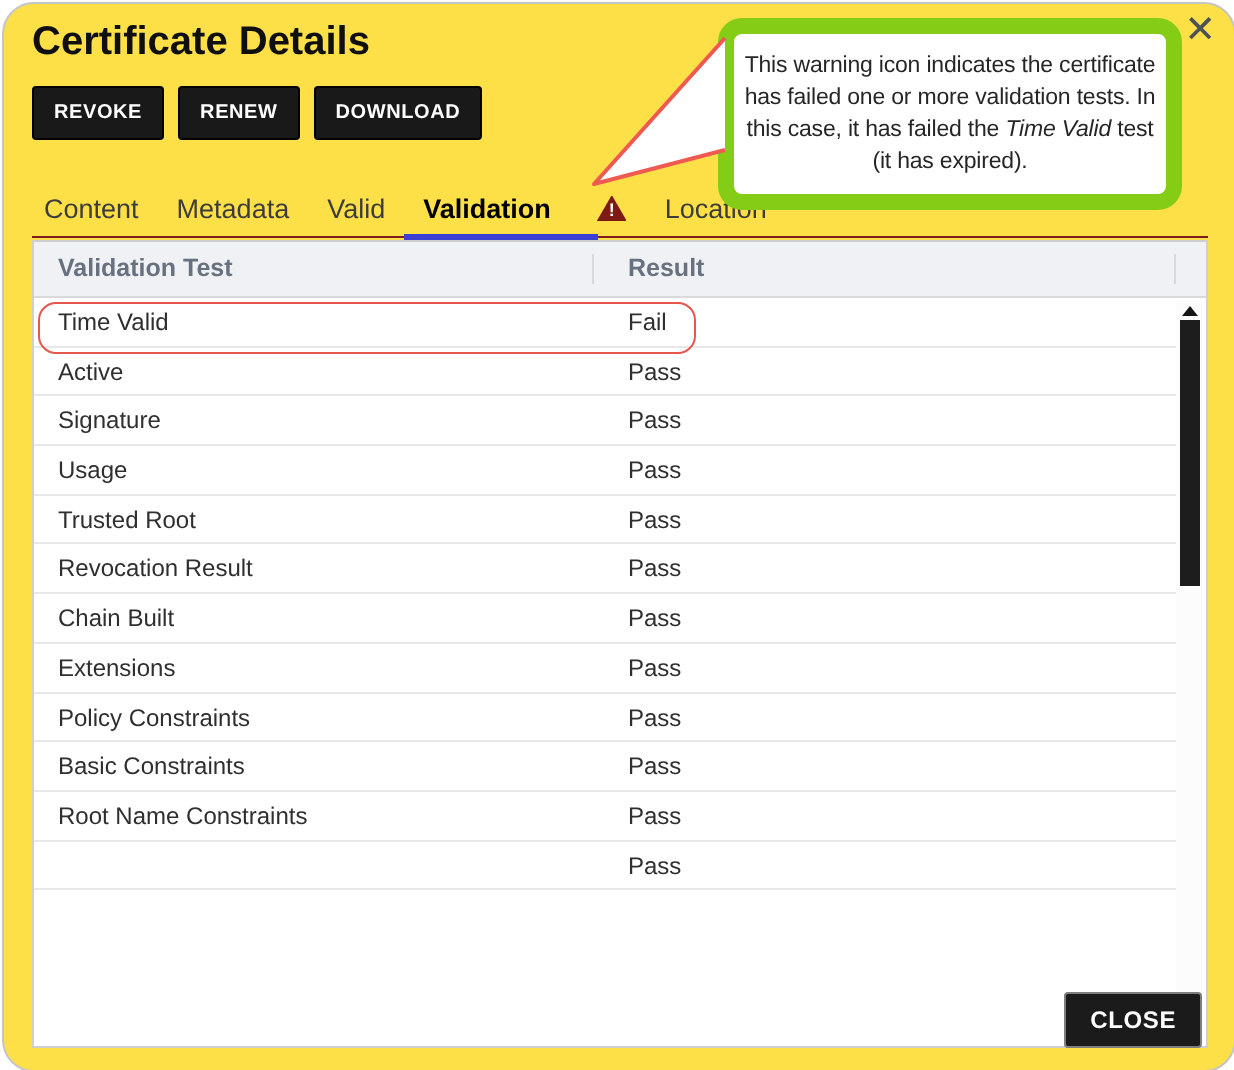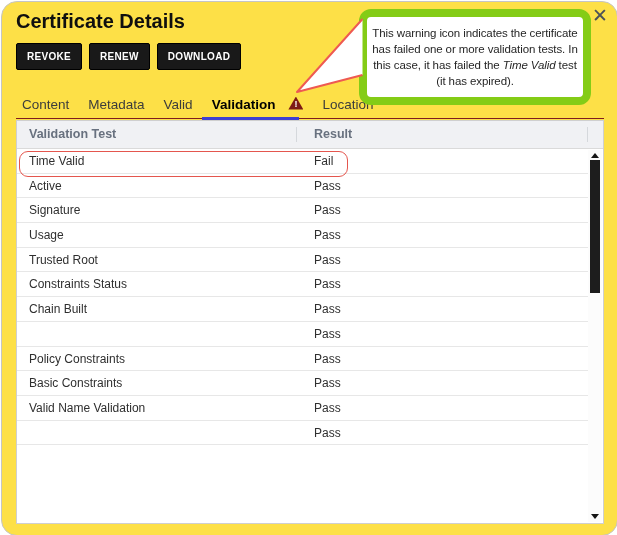--- a/index.html
+++ b/index.html
@@ -4,21 +4,21 @@
 <style>
   html,body{margin:0;padding:0;background:#fff;font-family:"Liberation Sans","DejaVu Sans",sans-serif;}
   .dialog{position:relative;width:615px;height:533px;margin:1px;background:#fde047;border:1px solid #c5c5c5;border-radius:16px;overflow:hidden;}
   .title{position:absolute;left:14px;top:8px;font-size:20px;font-weight:700;color:#0f0f0f;}
   .close-x{position:absolute;right:9px;top:2px;font-size:19px;font-weight:700;color:#4b5158;cursor:pointer;line-height:24px;}
   .btn-row{position:absolute;left:14px;top:41px;display:flex;}
   .btn{background:#191919;color:#fff;border:1px solid #000;border-radius:2px;font-size:10px;font-weight:700;letter-spacing:.3px;padding:7px 10px;margin-right:7px;font-family:inherit;cursor:pointer;}
   .tabbar{position:absolute;left:14px;top:88px;width:588px;height:28px;border-bottom:1px solid #7f1d1d;}
   .tabs{display:flex;gap:19px;padding-left:6px;align-items:center;height:100%;}
   .tab{font-size:13.5px;color:#3c3c3c;cursor:pointer;white-space:nowrap;}
-  .tab.active{font-weight:700;color:#000;display:flex;gap:13px;}
+  .tab.active{font-weight:700;color:#000;display:flex;align-items:center;gap:23px;}
   .active-bar{position:absolute;left:186px;bottom:-2.5px;width:97px;height:4px;background:#3d3fd2;}
   .warn-tri{position:relative;width:15px;height:13px;clip-path:polygon(50% 0,100% 100%,0 100%);background:#7d1a15;display:flex;align-items:flex-end;justify-content:center;}
   .warn-tri span{color:#fff;font-size:9px;font-weight:700;line-height:11px;}
   .table{position:absolute;left:14px;top:118px;width:588px;height:404px;border:1px solid #cfcfcf;background:#fff;box-sizing:border-box;}
   .thead{position:relative;height:28px;background:#f0f1f4;border-bottom:1px solid #dadada;box-sizing:border-box;}
   .th{position:absolute;top:6px;font-size:12.5px;font-weight:700;color:#68717f;}
   .th.c1{left:12px;} .th.c2{left:297px;}
   .hdiv{position:absolute;top:6px;width:1px;height:15px;background:#d5d8dc;}
   .hdiv.d1{left:279px;} .hdiv.d2{left:570px;}
   .rows{position:absolute;left:0;top:28px;right:15px;}
@@ -87,40 +87,41 @@
         </div>
       <div class="trow">
           <span class="td c1">Usage</span>
           <span class="td c2">Pass</span>
         </div>
       <div class="trow">
           <span class="td c1">Trusted Root</span>
           <span class="td c2">Pass</span>
         </div>
       <div class="trow">
-          <span class="td c1">Constraints Status</span>
+          <span class="td c1">Revocation Result</span>
           <span class="td c2">Pass</span>
         </div>
       <div class="trow">
           <span class="td c1">Chain Built</span>
           <span class="td c2">Pass</span>
         </div>
       <div class="trow">
+          <span class="td c1">Extensions</span>
           <span class="td c2">Pass</span>
         </div>
       <div class="trow">
           <span class="td c1">Policy Constraints</span>
           <span class="td c2">Pass</span>
         </div>
       <div class="trow">
           <span class="td c1">Basic Constraints</span>
           <span class="td c2">Pass</span>
         </div>
       <div class="trow">
-          <span class="td c1">Valid Name Validation</span>
+          <span class="td c1">Root Name Constraints</span>
           <span class="td c2">Pass</span>
         </div>
       <div class="trow">
           <span class="td c2">Pass</span>
         </div>
     </div>
     <div class="row-highlight"></div>
     <div class="scrollbar">
       <div class="sb-up"></div>
       <div class="sb-thumb"></div>
@@ -128,14 +129,15 @@
     </div>
   </div>
 
   <div class="callout"><span>This warning icon indicates the certificate has failed one or more validation tests. In this case, it has failed the </span><em>Time Valid</em><span> test (it has expired).</span></div>
 
   <svg class="tail-svg" viewBox="0 0 617 535" xmlns="http://www.w3.org/2000/svg">
     <polygon points="360.5,17 295,90 360.5,73" fill="#ffffff"></polygon>
     <path d="M360.5 17 L295 90 L360.5 73" fill="none" stroke="#ee5a52" stroke-width="2" stroke-linejoin="round"></path>
   </svg>
 
+  <button class="footer-close">CLOSE</button>
 
 </div>
 
 </body></html>

